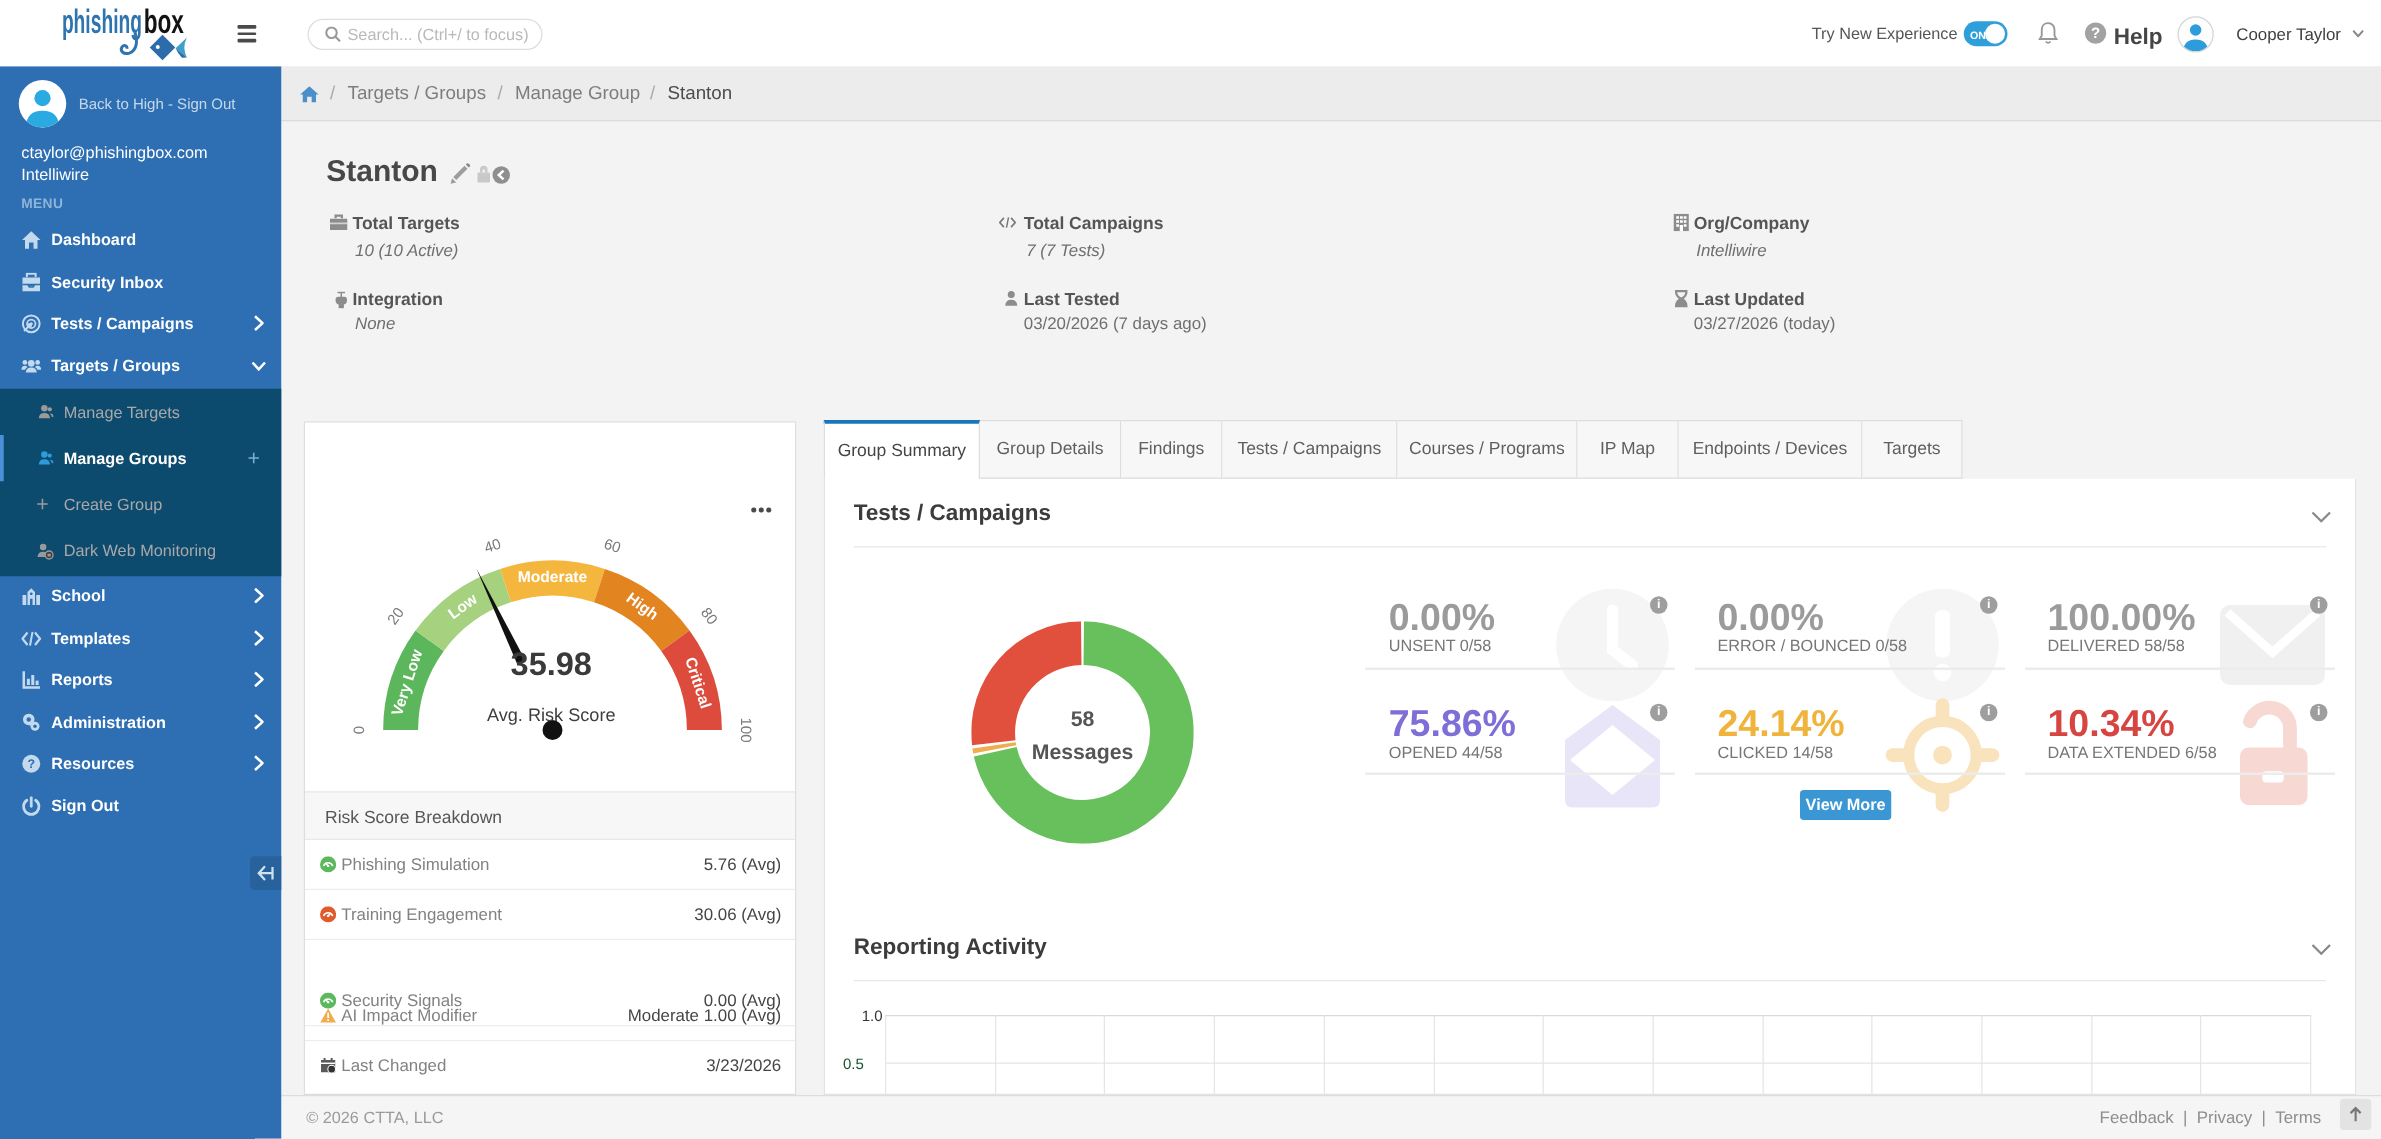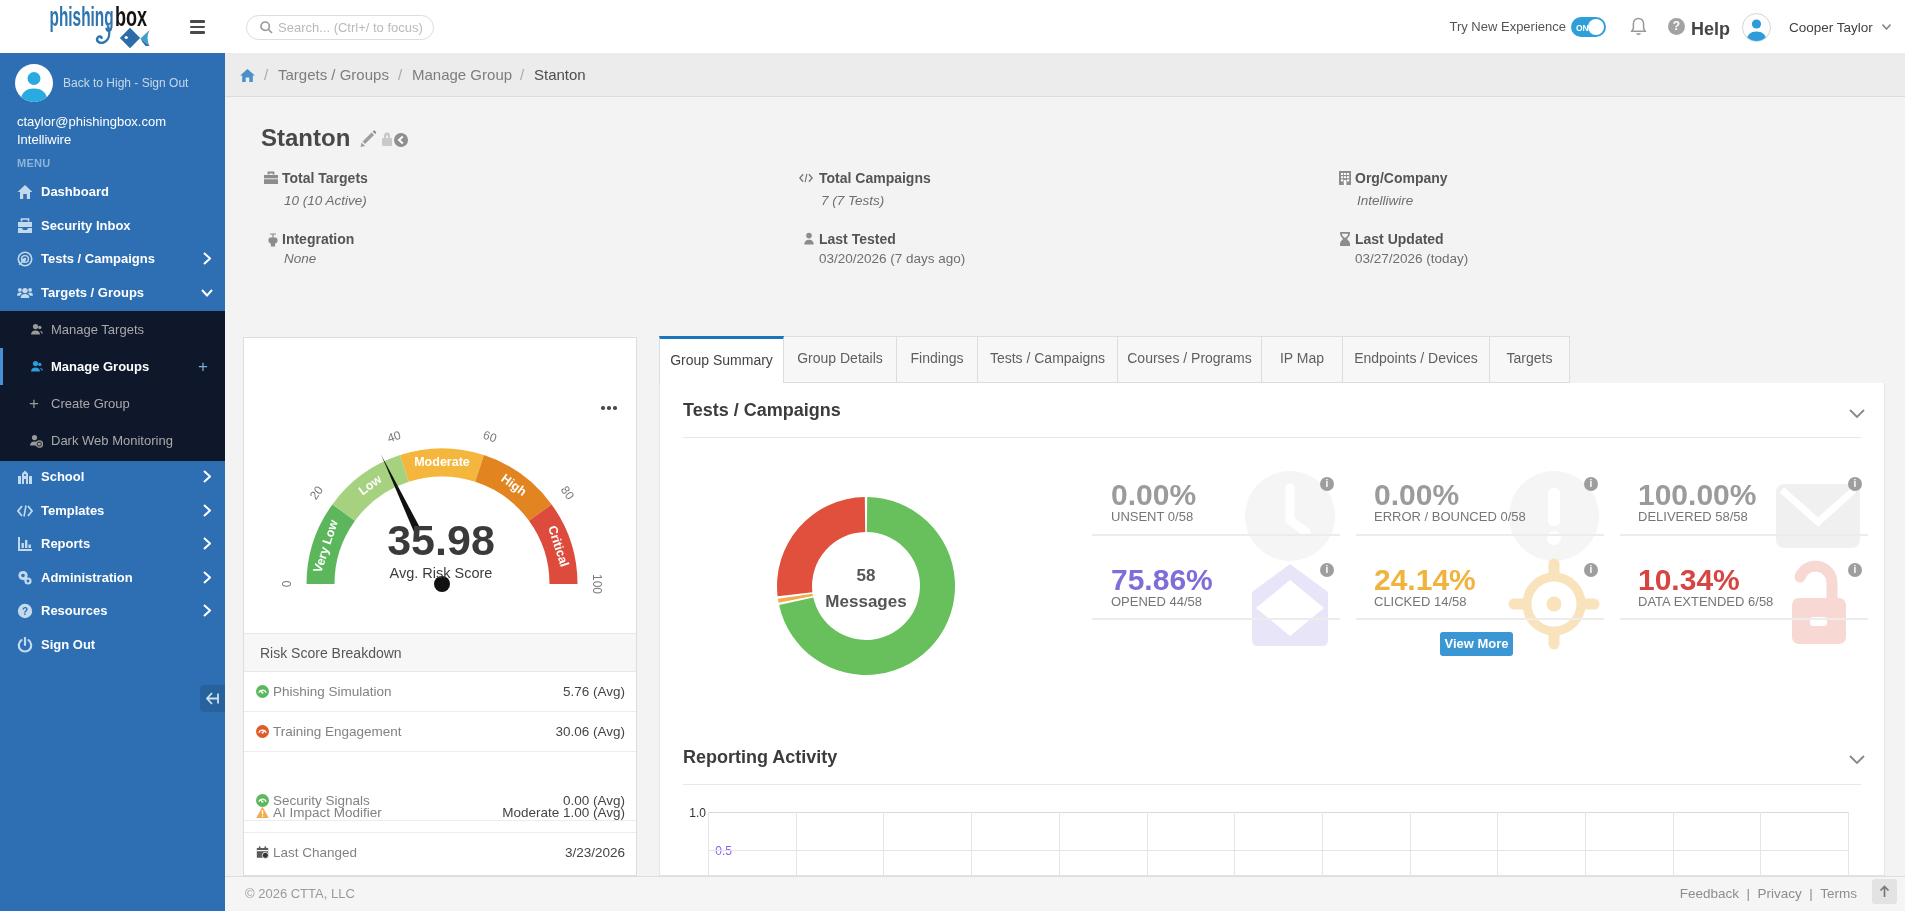--- a/index.html
+++ b/index.html
@@ -11,21 +11,21 @@
 #navbar { position:absolute; left:0; top:0; width:1905px; height:53px; background:#fff; z-index:30; }
 #hamb span { display:block; width:15px; height:2.5px; background:#4a4a4a; margin-bottom:3.2px; border-radius:1px; }
 #search { position:absolute; left:246px; top:15px; width:188px; height:25px; border:1px solid #ddd; border-radius:13px; background:#fff; color:#b9b9b9; font-size:13px; line-height:23px; padding-left:31px; }
 
 
 #sidebar { position:absolute; left:0; top:53px; width:225px; height:858px; background:#2d6fb2; z-index:20; }
 .sb-item { position:absolute; left:0; width:225px; height:34px; color:#fff; font-size:13px; font-weight:700; line-height:34px; }
 .sb-item .lbl { position:absolute; left:41px; }
 .sb-ico { position:absolute; left:17px; top:9px; width:16px; height:16px; }
 .sb-chev { position:absolute; right:14px; top:10px; }
-#submenu { position:absolute; left:0; top:258px; width:225px; height:150px; background:#0f172a; }
+#submenu { position:absolute; left:0; top:258px; width:225px; height:150px; background:#0c4a6e; }
 .sub-item { position:absolute; left:0; width:225px; height:37px; color:#a9a9a9; font-size:13px; line-height:37px; }
 .sub-item .lbl { position:absolute; left:51px; }
 .sub-ico { position:absolute; left:28px; top:11px; width:15px; height:15px; }
 
 
 #crumb { position:absolute; left:225px; top:53px; width:1680px; height:44px; background:#ececec; border-bottom:1px solid #dcdcdc; font-size:15px; color:#7d7d7d; line-height:44px; }
 #title { position:absolute; left:261px; top:124px; font-size:24px; font-weight:700; color:#484848; }
 .stat-lbl { position:absolute; font-size:14px; font-weight:700; color:#555; }
 .stat-val { position:absolute; font-size:13.5px; color:#6f6f6f; }
 .ital { font-style:italic; }
@@ -370,21 +370,21 @@
     <g font-family="Liberation Sans, sans-serif" font-size="12.5" font-weight="bold" fill="#fff">
       <text x="82.4" y="128.5" transform="rotate(-72 82.4 128.5)" text-anchor="middle" dominant-baseline="middle">Very Low</text>
       <text x="126.6" y="67.7" transform="rotate(-36 126.6 67.7)" text-anchor="middle" dominant-baseline="middle">Low</text>
       <text x="198" y="44.5" text-anchor="middle" dominant-baseline="middle">Moderate</text>
       <text x="269.4" y="67.7" transform="rotate(36 269.4 67.7)" text-anchor="middle" dominant-baseline="middle">High</text>
       <text x="313.6" y="128.5" transform="rotate(72 313.6 128.5)" text-anchor="middle" dominant-baseline="middle">Critical</text>
     </g>
     <path d="M176.3 110.3 L169.8 113.4 L137.0 36.6 Z" fill="#111"></path>
     <circle cx="198" cy="166" r="8" fill="#111"></circle>
   </svg>
-  <div class="abs" style="left:0;top:178px;width:394px;text-align:center;font-size:43px;font-weight:700;color:#3a3a3a;">35.98</div>
+  <div class="abs" style="left:0;top:178px;width:394px;text-align:center;font-size:26px;font-weight:700;color:#3a3a3a;">35.98</div>
   <div class="abs" style="left:0;top:227px;width:394px;text-align:center;font-size:14.5px;color:#3d3d3d;">Avg. Risk Score</div>
   <div class="riskhdr">Risk Score Breakdown</div>
   <div class="riskrow" style="top:334px;">
     <svg width="16" height="16" viewBox="0 0 16 16">
         <circle cx="8" cy="8" r="8" fill="#5cb85c"></circle>
         <path d="M3.5 9.5 A4.8 4.8 0 0 1 12.5 9.5" fill="none" stroke="#fff" stroke-width="1.5"></path>
         <path d="M8 9.5 L5 6.5" stroke="#fff" stroke-width="1.5"></path>
         <circle cx="8" cy="9.5" r="1.2" fill="#fff"></circle>
       </svg>
     <span class="lbl">Phishing Simulation</span>
@@ -520,21 +520,21 @@
 <div class="icirc" style="left:1848px;top:563px;">i</div>
 
 <div id="viewmore">View More</div>
 
 <div class="sec-h" style="left:683px;top:747px;">Reporting Activity</div>
 <svg class="abs" style="left:1849px;top:755px;" width="16" height="10" viewBox="0 0 16 10">
     <path d="M1 1 L8 8 L15 1" fill="none" stroke="#888" stroke-width="1.8"></path>
   </svg>
 <div class="sec-line" style="left:683px;top:784px;width:1178px;"></div>
 <div class="abs" style="left:680px;top:806px;width:26px;text-align:right;font-size:12px;color:#333;">1.0</div>
-<div class="abs" style="left:706px;top:844px;width:26px;text-align:right;font-size:12px;color:#8b5cf6;">0.5</div>
+<div class="abs" style="left:665px;top:844px;width:26px;text-align:right;font-size:12px;color:#14532d;">0.5</div>
 <div class="abs" style="left:708px;top:812px;width:1141px;height:1px;background:#d9d9d9;"></div>
 <div class="abs" style="left:708px;top:850px;width:1141px;height:1px;background:#e5e5e5;"></div>
 <div class="vln" style="left:708px;"></div>
 <div class="vln" style="left:796px;"></div>
 <div class="vln" style="left:883px;"></div>
 <div class="vln" style="left:971px;"></div>
 <div class="vln" style="left:1059px;"></div>
 <div class="vln" style="left:1147px;"></div>
 <div class="vln" style="left:1234px;"></div>
 <div class="vln" style="left:1322px;"></div>

